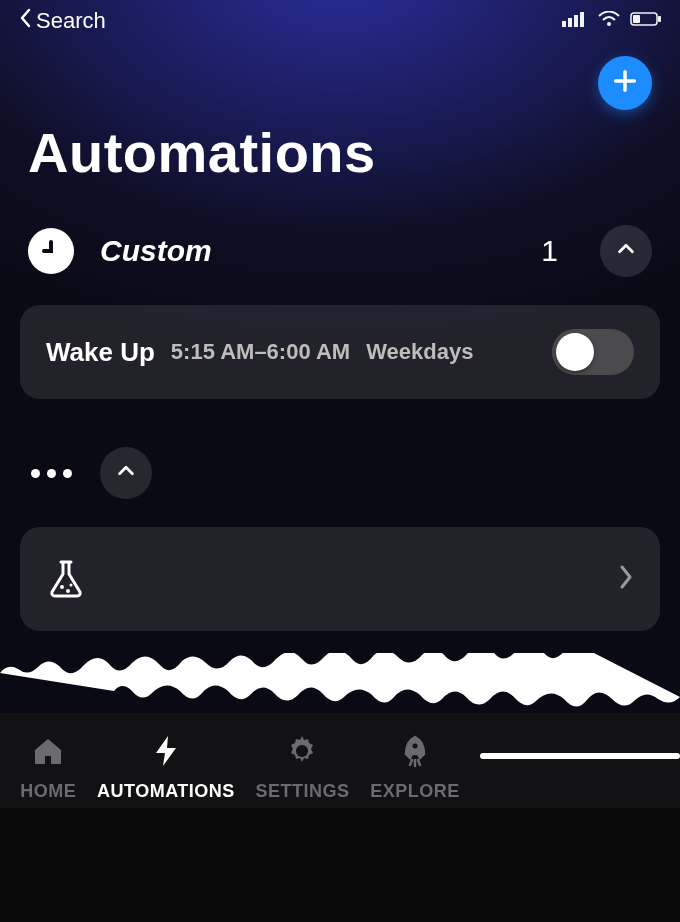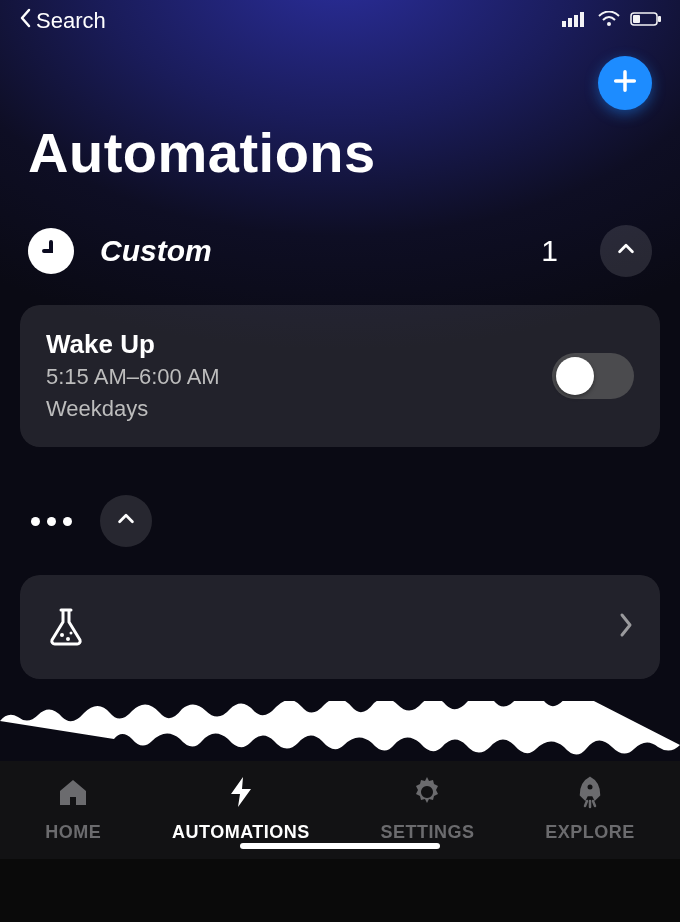--- a/index.html
+++ b/index.html
@@ -123,31 +123,31 @@
     background: rgba(255,255,255,0.10);
     border-radius: 20px;
     padding: 24px 26px;
     display: flex;
     align-items: center;
     justify-content: space-between;
     cursor: pointer;
   }
   .card-left {
     display: flex;
-    flex-direction: column;
-    gap: 2px;
+    flex-direction: row;
+    gap: 16px;
   }
   .card-left .title {
     font-size: 26px;
     font-weight: 700;
   }
   .card-left .sub {
     font-size: 22px;
     color: #bdbdbd;
-    font-weight: 400;
+    font-weight: 700;
     line-height: 1.35;
   }
   
   .toggle {
     width: 82px; height: 46px;
     border-radius: 24px;
     background: #4b4b4e;
     position: relative;
     cursor: pointer;
     flex-shrink: 0;
@@ -181,21 +181,21 @@
     margin-top: 22px;
     height: 60px;
     position: relative;
   }
   .rip svg { width: 100%; height: 100%; display:block; }
   
   .bottomnav {
     background: #121214;
     height: 150px;
     display: flex;
-    flex-direction: column;
+    flex-direction: row;
   }
   .nav-row {
     flex:1;
     display: flex;
     justify-content: space-around;
     align-items: center;
     padding: 14px 10px 0 10px;
   }
   .nav-item {
     display:flex; flex-direction:column; align-items:center; gap:8px;

